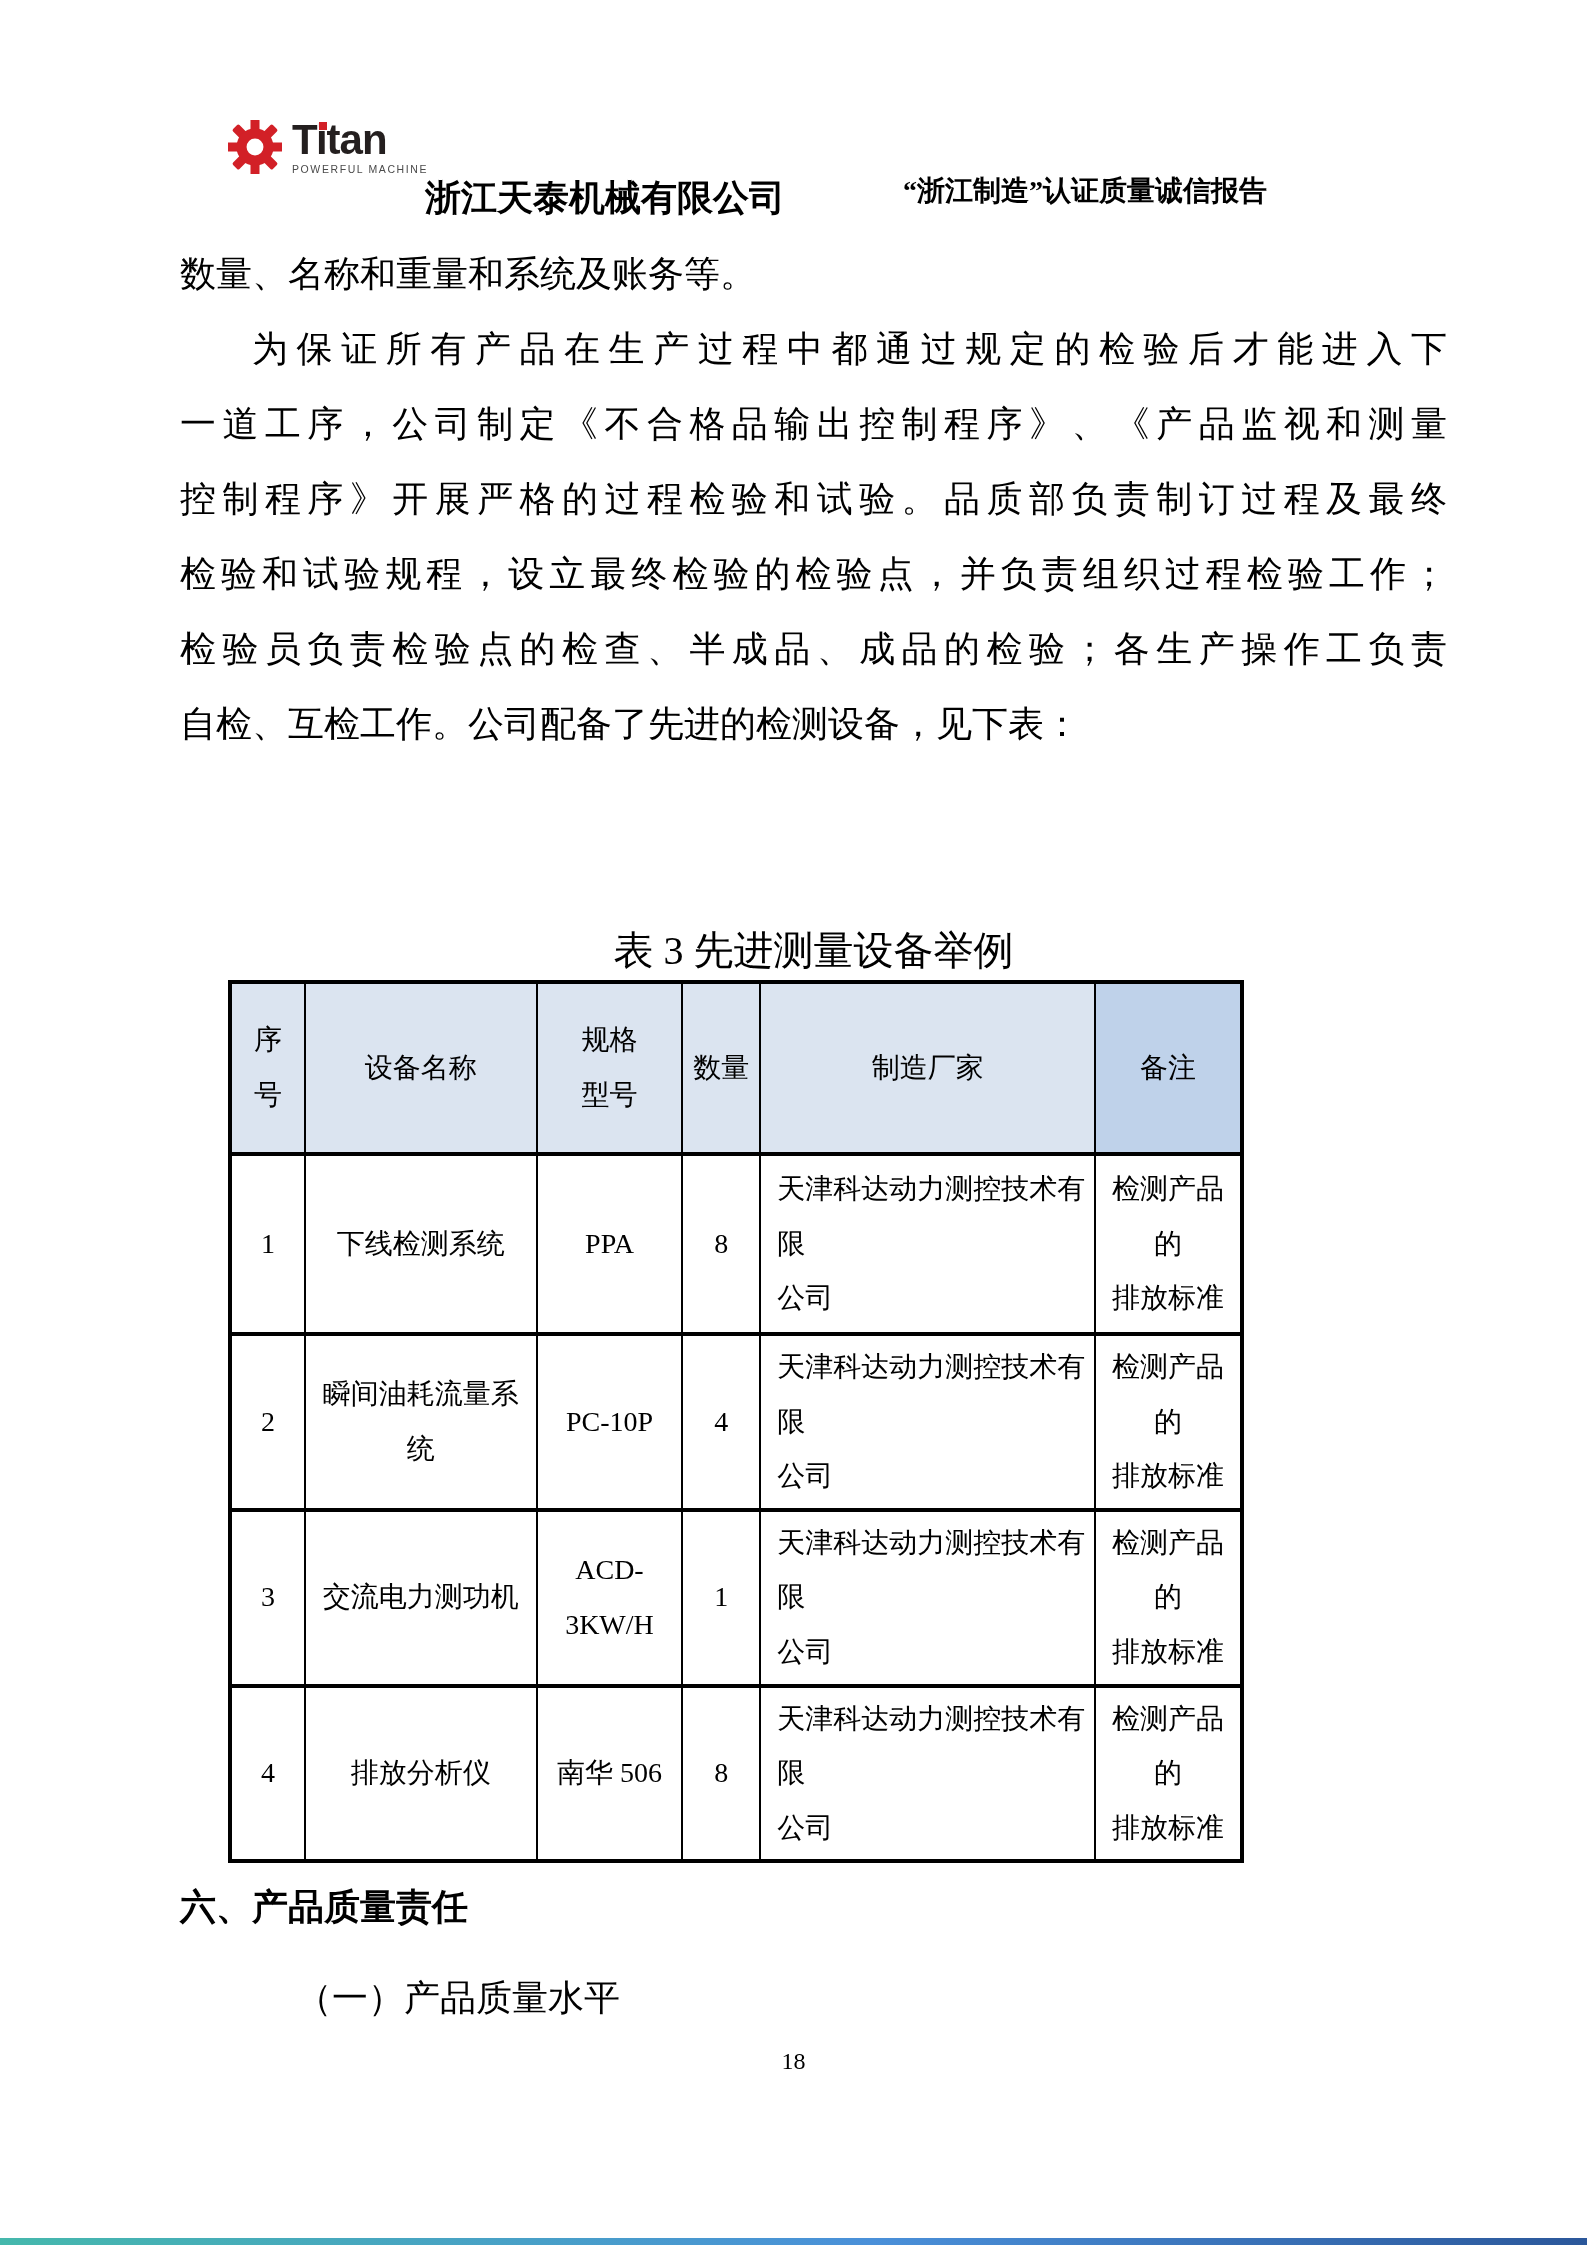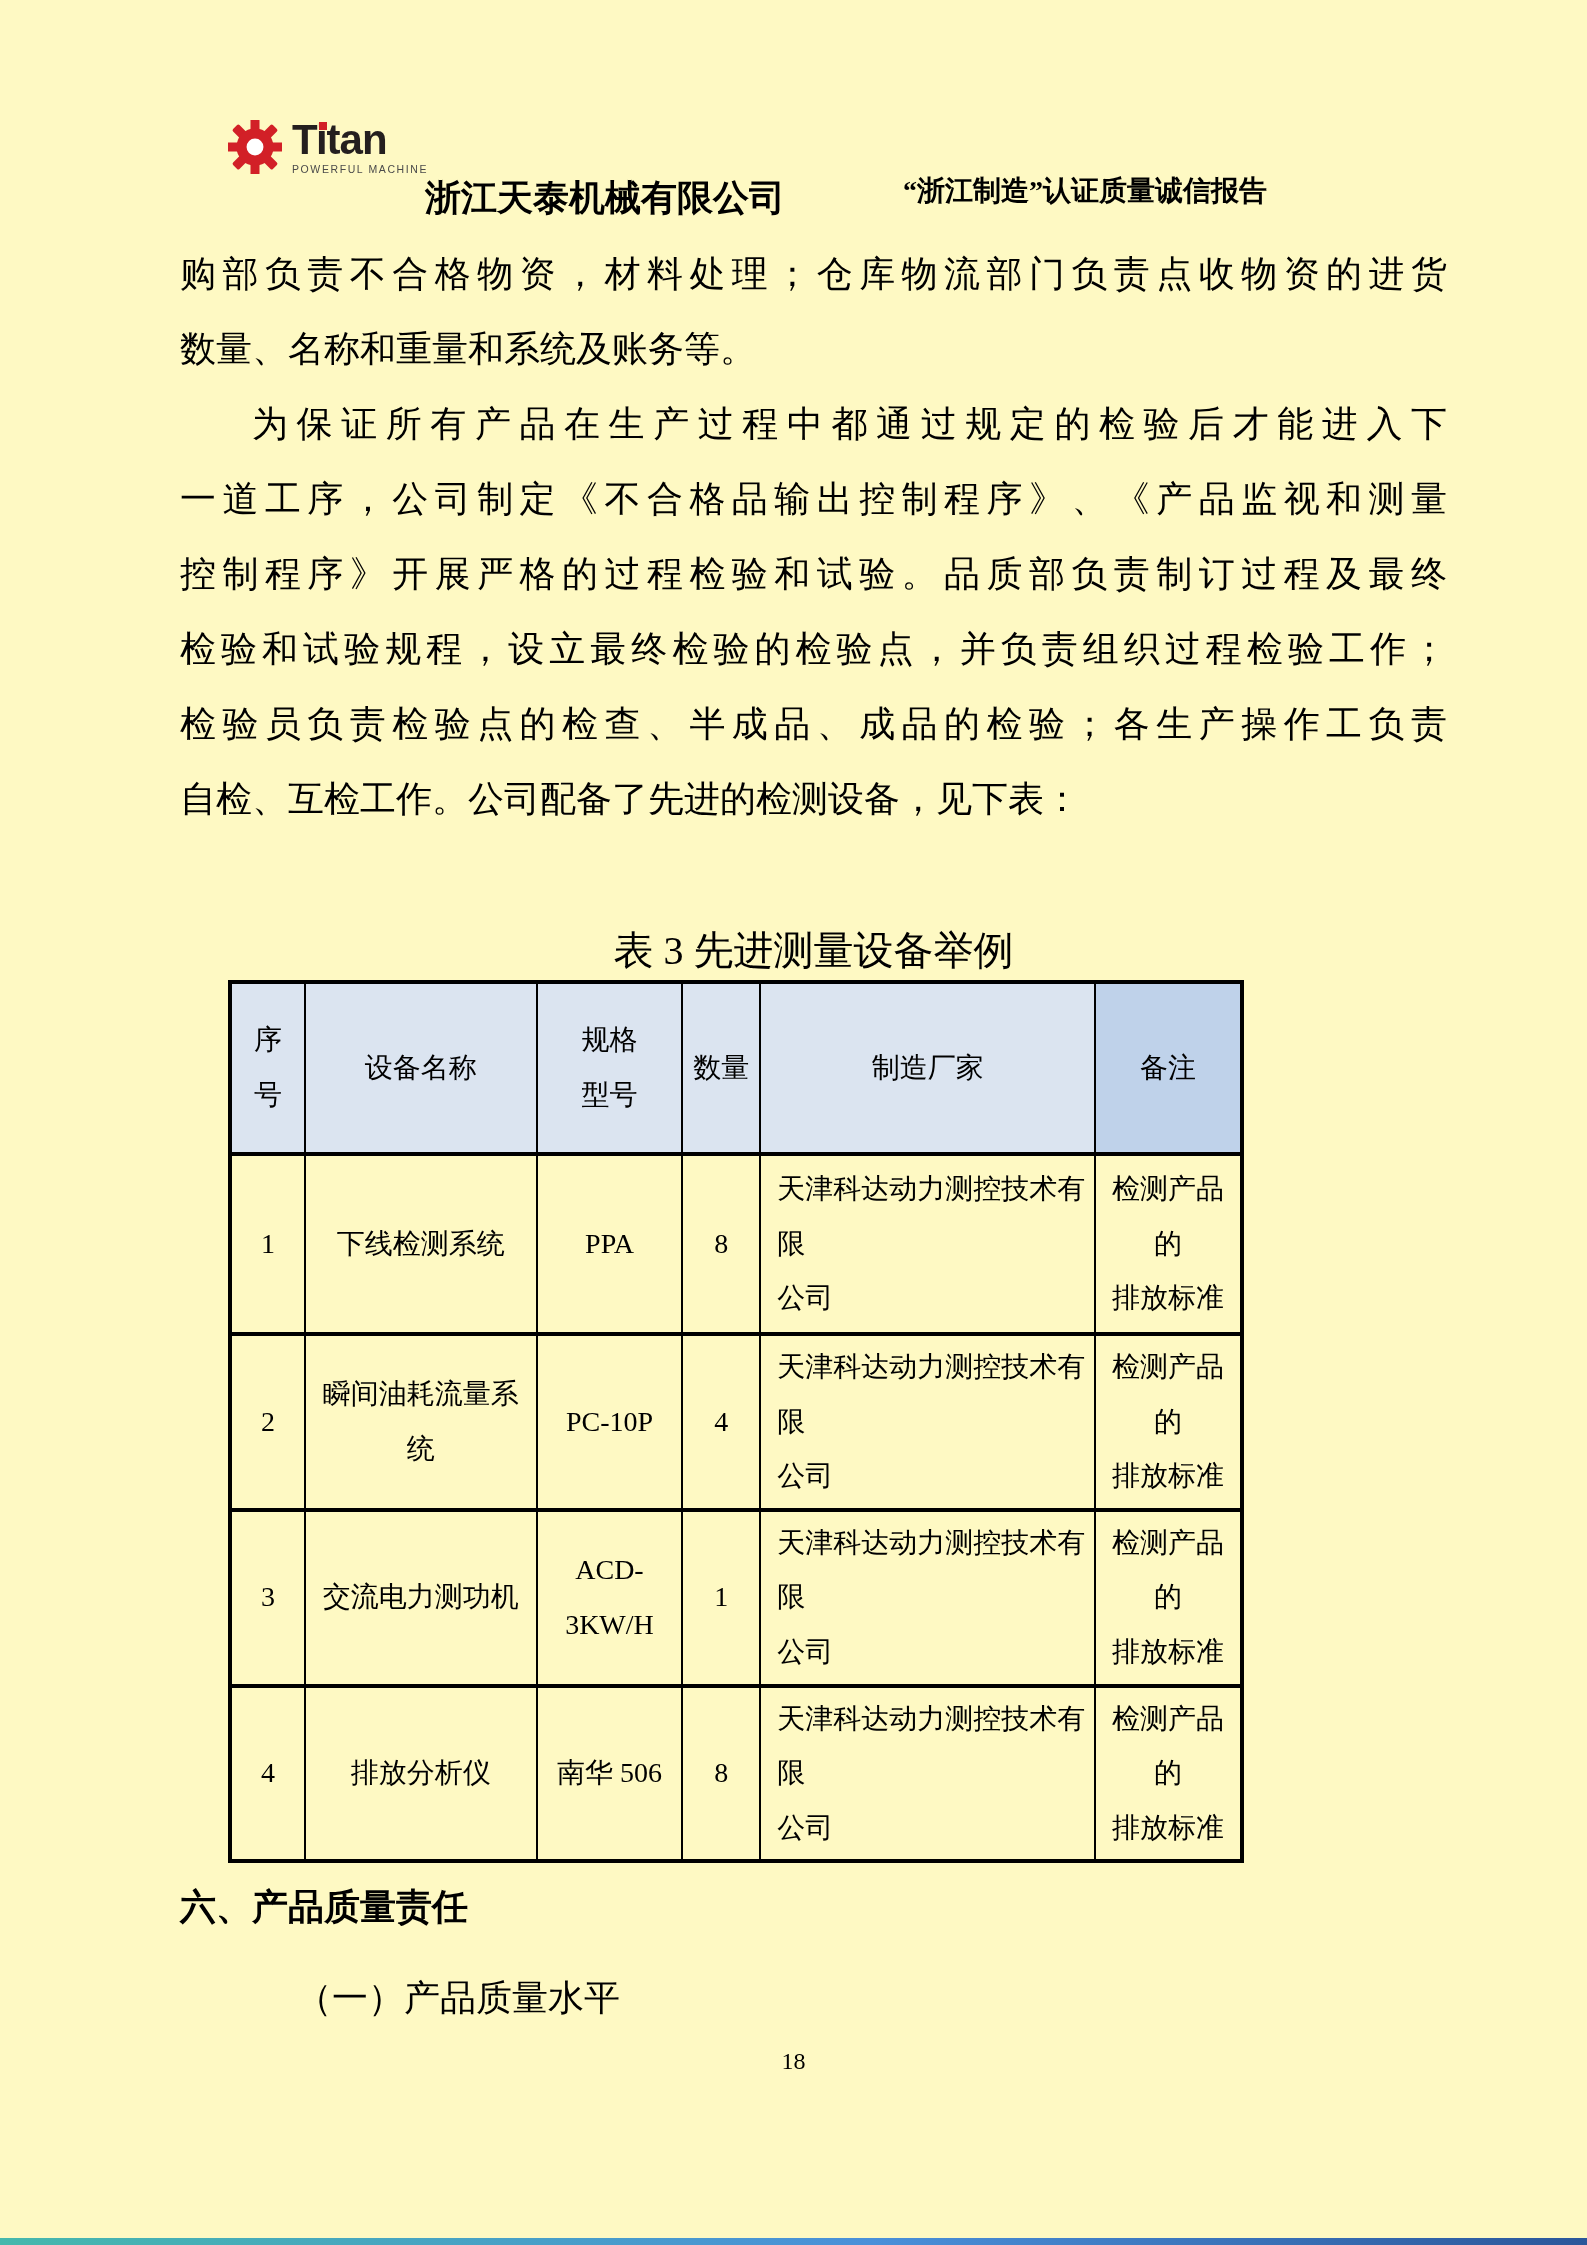--- a/index.html
+++ b/index.html
@@ -6,21 +6,21 @@
     --brand_red:#d22027;
     --table_header_bg:#dbe4f0;
     --table_header_remark_bg:#bfd2ea;
     --footer_gradient_left:#45b8ac;
     --footer_gradient_mid:#4a90d9;
     --footer_gradient_right:#2b579a;
   }
   html,body{margin:0;padding:0;background:#e8e8e8;}
   .page{
     position:relative;width:1587px;height:2245px;margin:0 auto;
-    background:#fef9c3;color:#000;overflow:hidden;
+    background:#ffffff;color:#000;overflow:hidden;
     font-family:"Liberation Serif","DejaVu Serif",serif;
   }
   
   .logo{position:absolute;left:228px;top:120px;display:flex;align-items:flex-start;gap:10px;}
   .gear{display:block;}
   .logo-text{display:flex;flex-direction:column;}
   .brand{
     position:relative;font-family:"Liberation Sans","DejaVu Sans",sans-serif;
     font-weight:800;font-size:42px;line-height:40px;letter-spacing:-1px;color:#241f1f;
   }
@@ -98,21 +98,20 @@
     </svg>
     <div class="logo-text">
       <span class="brand">Titan</span>
       <span class="tagline">POWERFUL MACHINE</span>
     </div>
   </div>
   <div class="company">浙江天泰机械有限公司</div>
   <div class="report-title">“浙江制造”认证质量诚信报告</div>
 
   <div class="body-text">
-      <div class="line fill">购部负责不合格物资，材料处理；仓库物流部门负责点收物资的进货</div>
       <div class="line">数量、名称和重量和系统及账务等。</div>
       <div class="line fill indent">为保证所有产品在生产过程中都通过规定的检验后才能进入下</div>
       <div class="line fill">一道工序，公司制定《不合格品输出控制程序》、《产品监视和测量</div>
       <div class="line fill">控制程序》开展严格的过程检验和试验。品质部负责制订过程及最终</div>
       <div class="line fill">检验和试验规程，设立最终检验的检验点，并负责组织过程检验工作；</div>
       <div class="line fill">检验员负责检验点的检查、半成品、成品的检验；各生产操作工负责</div>
       <div class="line">自检、互检工作。公司配备了先进的检测设备，见下表：</div>
     </div>
 
   <div class="table-caption">表 3 先进测量设备举例</div>

